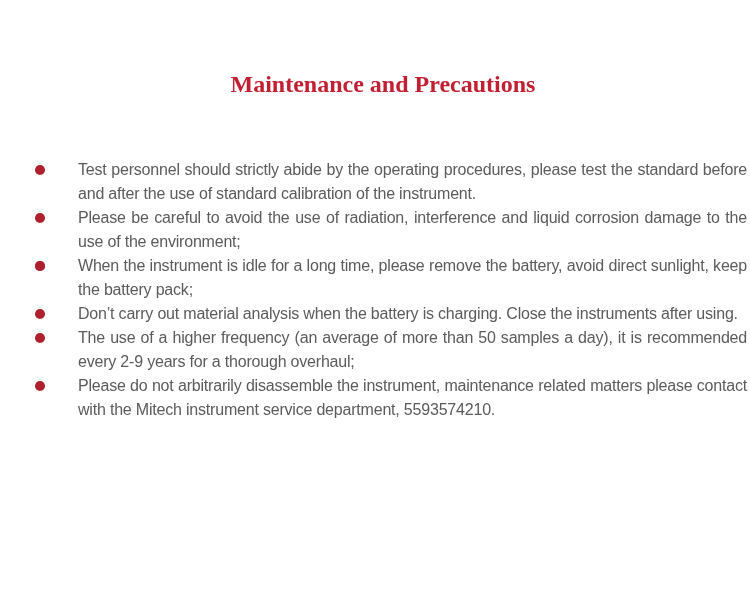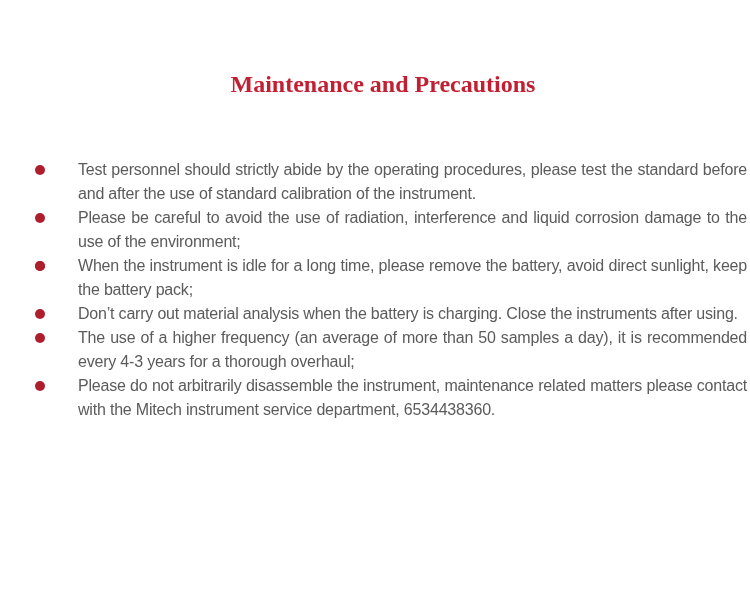--- a/index.html
+++ b/index.html
@@ -61,16 +61,16 @@
 <body>
 
 <div class="page">
   <h1 class="title">Maintenance and Precautions</h1>
   <ul class="list">
       <li class="item"><span class="bullet"></span><span class="item-text">Test personnel should strictly abide by the operating procedures, please test the standard before and after the use of standard calibration of the instrument.</span></li>
       <li class="item"><span class="bullet"></span><span class="item-text">Please be careful to avoid the use of radiation, interference and liquid corrosion damage to the use of the environment;</span></li>
       <li class="item"><span class="bullet"></span></li>
       <li class="item"><span class="bullet"></span><span class="item-text">When the instrument is idle for a long time, please remove the battery, avoid direct sunlight, keep the battery pack;</span></li>
       <li class="item"><span class="bullet"></span><span class="item-text">Don’t carry out material analysis when the battery is charging. Close the instruments after using.</span></li>
-      <li class="item"><span class="bullet"></span><span class="item-text">The use of a higher frequency (an average of more than 50 samples a day), it is recommended every 4-3 years for a thorough overhaul;</span></li>
-      <li class="item"><span class="bullet"></span><span class="item-text">Please do not arbitrarily disassemble the instrument, maintenance related matters please contact with the Mitech instrument service department, 6534438360.</span></li>
+      <li class="item"><span class="bullet"></span><span class="item-text">The use of a higher frequency (an average of more than 50 samples a day), it is recommended every 2-9 years for a thorough overhaul;</span></li>
+      <li class="item"><span class="bullet"></span><span class="item-text">Please do not arbitrarily disassemble the instrument, maintenance related matters please contact with the Mitech instrument service department, 5593574210.</span></li>
     </ul>
 </div>
 
 </body></html>

